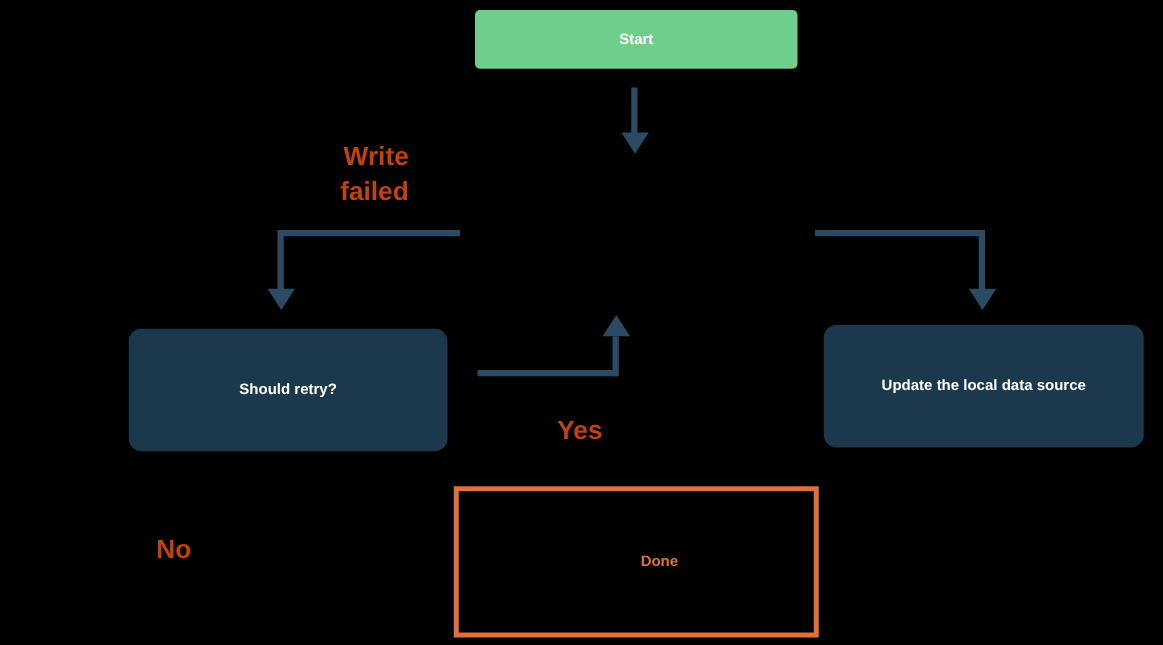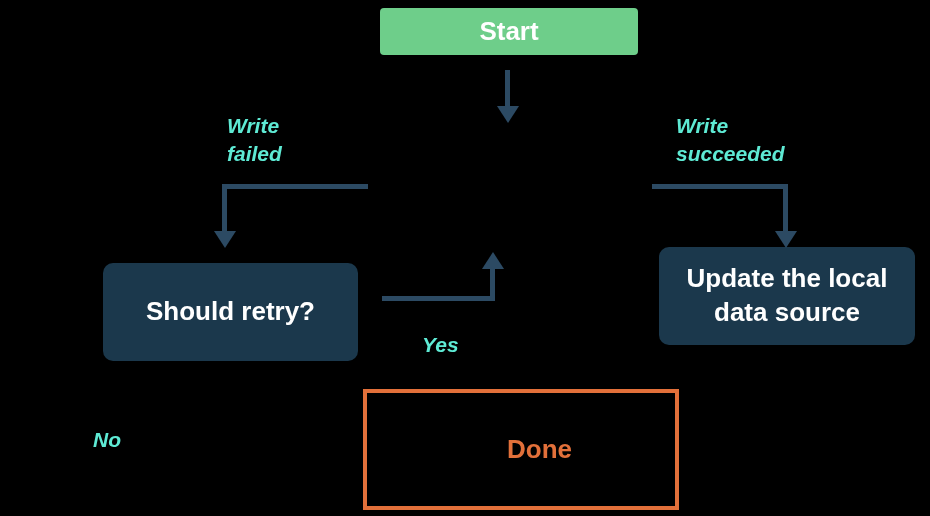--- a/index.html
+++ b/index.html
@@ -15,21 +15,21 @@
     font-family: "Liberation Sans", sans-serif;
     overflow: hidden;
   }
   .node {
     position: absolute;
     display: flex;
     align-items: center;
     justify-content: center;
     text-align: center;
     font-weight: bold;
-    font-size: 26px;
+    font-size: 12px;
     line-height: 1.3;
     color: #ffffff;
     box-sizing: border-box;
   }
   .node-green {
     background: #6ECE8A;
     border-radius: 4px;
   }
   .node-navy {
     background: #1B384C;
@@ -37,31 +37,30 @@
   }
   .node-done {
     background: transparent;
     border: 4px solid #E2703A;
     color: #E2703A;
     border-radius: 0;
   }
   #node-start   { left: 380px; top: 8px;   width: 258px; height: 47px; }
   #node-enqueue { left: 378px; top: 135px; width: 260px; height: 102px; padding: 0 18px; }
   #node-retry   { left: 103px; top: 263px; width: 255px; height: 98px;  padding: 0 0; }
-  #node-update  { left: 659px; top: 247px; width: 256px; height: 98px;  padding: 0 12px; }
-  #node-done    { left: 363px; top: 389px; width: 316px; height: 121px; padding-left: 37px; }
+  #node-update  { left: 659px; top: 260px; width: 256px; height: 98px;  padding: 0 12px; }
+  #node-done    { left: 363px; top: 389px; width: 292px; height: 121px; padding-left: 37px; }
 
   .edge-label {
     position: absolute;
-    color: #5eead4;
+    color: #c2410c;
     font-weight: bold;
     font-size: 21px;
     line-height: 1.35;
-    text-align: left;
-    font-style: italic;
+    text-align: right;
   }
   #label-write-failed    { left: 227px; top: 112px; width: 100px; }
   #label-write-succeeded { left: 676px; top: 112px; width: 160px; }
   #label-yes             { left: 422px; top: 331px; width: 60px; }
   #label-no              { left: 93px;  top: 426px; width: 60px; }
 
   .edge-line {
     position: absolute;
     background: #2C4A63;
   }
@@ -124,19 +123,18 @@
   <div class="edge-line" id="e3-h"></div>
   <div class="edge-line" id="e3-v"></div>
   <div class="arrow-head head-down" id="e3-head"></div>
 
   <div class="edge-line" id="e4-h"></div>
   <div class="edge-line" id="e4-v"></div>
   <div class="arrow-head head-up" id="e4-head"></div>
 
   <div class="edge-label" id="label-write-failed">Write failed</div>
 
-  <div class="edge-label" id="label-write-succeeded">Write succeeded</div>
 
   <div class="edge-label" id="label-yes">Yes</div>
 
   <div class="edge-label" id="label-no">No</div>
 
 </div>
 
 </body></html>

